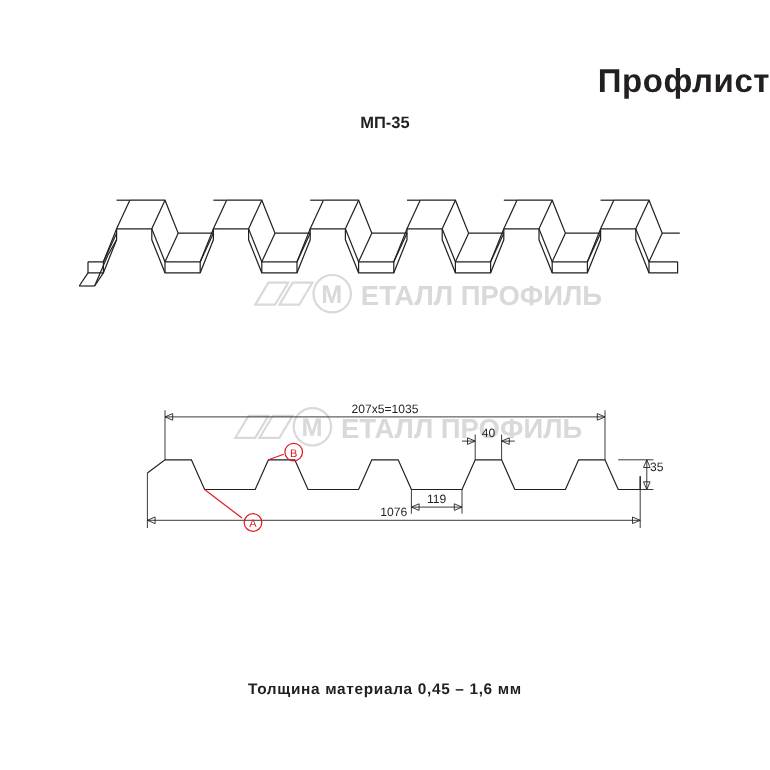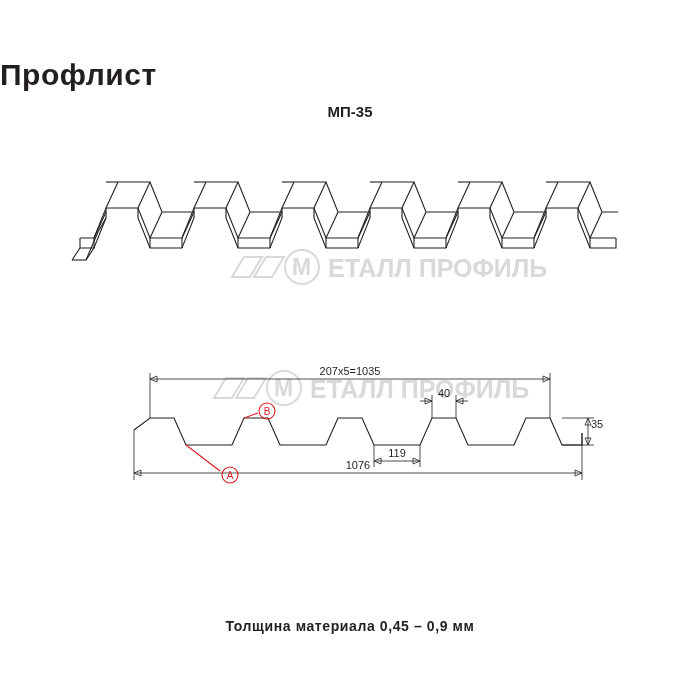--- a/index.html
+++ b/index.html
@@ -19,21 +19,21 @@
     position: relative;
     width: 700px;
     height: 700px;
     box-sizing: border-box;
   }
   .title {
     position: absolute;
     top: 58px;
     left: 0;
     width: 700px;
-    text-align: left;
+    text-align: right;
     font-size: 30px;
     font-weight: bold;
     letter-spacing: 0.5px;
     color: #231f20;
   }
   .subtitle {
     position: absolute;
     top: 103px;
     left: 0;
     width: 700px;
@@ -252,15 +252,15 @@
 
       <g>
         <path class="red" d="M132 63 L146 58"></path>
         <circle class="red" cx="155" cy="56" r="8"></circle>
         <text class="red-txt" x="155" y="60" text-anchor="middle">B</text>
       </g>
 
     </svg>
   </div>
 
-  <div class="footer">Толщина материала 0,45 – 0,9 мм</div>
+  <div class="footer">Толщина материала 0,45 – 1,6 мм</div>
 
 </div>
 
 </body></html>

